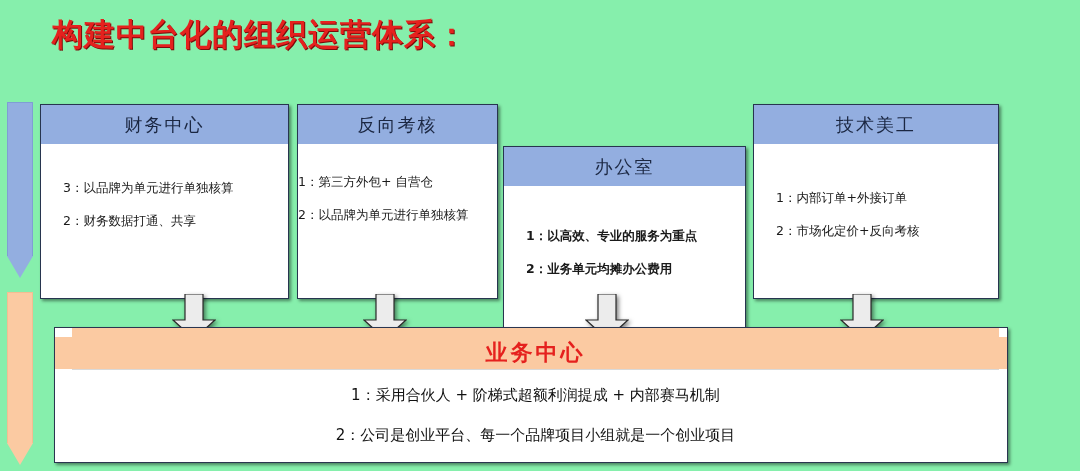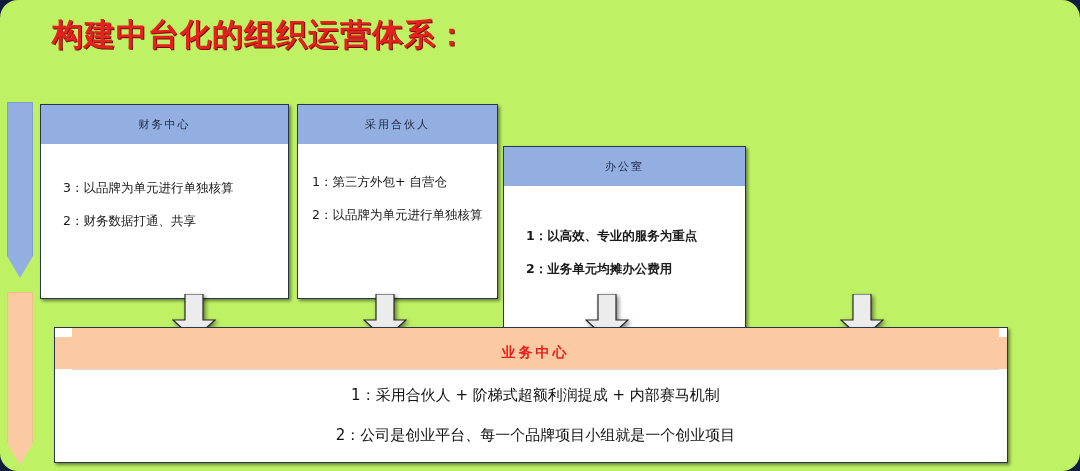--- a/index.html
+++ b/index.html
@@ -13,22 +13,21 @@
     font-family: "Liberation Sans", "DejaVu Sans", sans-serif;
     overflow: hidden;
     position: relative;
   }
 
   #slide {
     position: absolute;
     left: 0; top: 0;
     width: 1080px;
     height: 471px;
-    background: #bef264;
-    border-radius: 18px;
+    background: #86efac;
   }
 
   
   .slide-title {
     position: absolute;
     left: 52px;
     top: 14px;
     font-family: "DejaVu Sans", sans-serif;
     font-size: 31px;
     font-weight: bold;
@@ -91,21 +90,21 @@
   .card-header {
     height: 39px;
     background: #93aee0;
     border-bottom: 1px solid #ffffff;
     display: flex;
     align-items: center;
     justify-content: center;
   }
   .card-header-text {
     font-family: "DejaVu Sans", sans-serif;
-    font-size: 11px;
+    font-size: 18px;
     color: #1b2742;
     letter-spacing: 2px;
   }
   .card-body {
     padding: 36px 0 0 22px;
     background: #ffffff;
     height: calc(100% - 40px);
     box-sizing: border-box;
   }
   .bullet {
@@ -153,21 +152,21 @@
     background: #fbcaa2;
     border-bottom: 1px solid #d9d9d9;
     display: flex;
     align-items: center;
     justify-content: center;
     margin-left: 17px;
     margin-right: 8px;
   }
   .bottom-header-text {
     font-family: Liberation Serif, serif;
-    font-size: 14px;
+    font-size: 22px;
     font-weight: bold;
     color: #e5211e;
     letter-spacing: 3px;
     margin-top: 8px;
   }
   .bottom-header-fill-left {
     position: absolute;
     left: -17px;
     top: 9px;
     width: 17px;
@@ -215,38 +214,47 @@
       <span class="card-header-text">财务中心</span>
     </div>
     <div class="card-body">
       <div class="bullet">3：以品牌为单元进行单独核算</div>
       <div class="bullet">2：财务数据打通、共享</div>
     </div>
   </div>
 
   <div class="card" id="card-1">
     <div class="card-header">
-      <span class="card-header-text">采用合伙人</span>
-    </div>
-    <div class="card-body" style="padding-top:30px;padding-left:14px;">
+      <span class="card-header-text">反向考核</span>
+    </div>
+    <div class="card-body" style="padding-top:30px;padding-left:0;">
       <div class="bullet">1：第三方外包+ 自营仓</div>
       <div class="bullet">2：以品牌为单元进行单独核算</div>
     </div>
   </div>
 
   <div class="card" id="card-2">
     <div class="card-header">
       <span class="card-header-text">办公室</span>
     </div>
     <div class="card-body" style="padding-top:42px;padding-left:22px;font-weight:bold;">
       <div class="bullet">1：以高效、专业的服务为重点</div>
       <div class="bullet">2：业务单元均摊办公费用</div>
     </div>
   </div>
 
+  <div class="card" id="card-3">
+    <div class="card-header">
+      <span class="card-header-text">技术美工</span>
+    </div>
+    <div class="card-body" style="padding-top:46px;padding-left:22px;">
+      <div class="bullet">1：内部订单+外接订单</div>
+      <div class="bullet">2：市场化定价+反向考核</div>
+    </div>
+  </div>
 
   <div class="down-arrow" style="left:172px;">
     <svg width="44" height="46" viewBox="0 0 44 46" xmlns="http://www.w3.org/2000/svg">
       <polygon points="13,0 31,0 31,26 43,26 22,45 1,26 13,26" fill="#ececec" stroke="#2b2b2b" stroke-width="1.2"></polygon>
     </svg>
   </div>
   <div class="down-arrow" style="left:363px;">
     <svg width="44" height="46" viewBox="0 0 44 46" xmlns="http://www.w3.org/2000/svg">
       <polygon points="13,0 31,0 31,26 43,26 22,45 1,26 13,26" fill="#ececec" stroke="#2b2b2b" stroke-width="1.2"></polygon>
     </svg>

